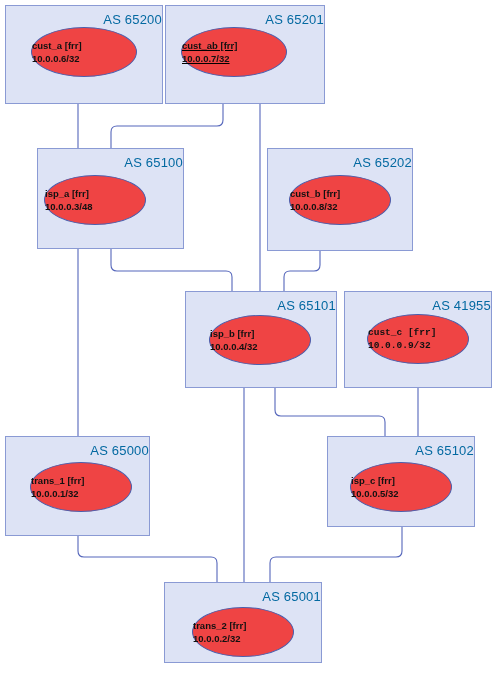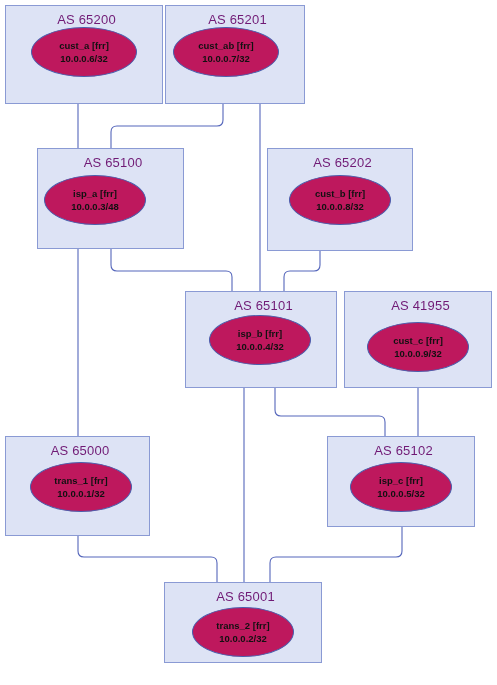--- a/index.html
+++ b/index.html
@@ -27,35 +27,35 @@
     position: absolute;
     background: #dde3f5;
     border: 1px solid #8a9ad4;
     box-sizing: border-box;
   }
   .as-label {
     position: absolute;
     left: 5px;
     right: 0;
     top: 6px;
-    text-align: center;
+    text-align: right;
     font-size: 13px;
-    color: #701a75;
+    color: #0369a1;
     font-weight: 400;
     letter-spacing: 0.2px;
   }
   .router {
     position: absolute;
-    background: #be185d;
+    background: #ef4444;
     border: 1px solid #4a5fae;
     border-radius: 50%;
     box-sizing: border-box;
     display: flex;
     flex-direction: column;
-    align-items: center;
+    align-items: flex-start;
     justify-content: center;
   }
   .router-name, .router-ip {
     font-size: 9.5px;
     font-weight: bold;
     color: #111111;
     line-height: 13px;
     white-space: nowrap;
   }
 </style>
@@ -77,24 +77,24 @@
       <path d="M 402,487 L 402,551 Q 402,557 396,557 L 276,557 Q 270,557 270,563 L 270,632" fill="none" stroke="#5566bb" stroke-width="1.1"></path>
     </svg>
   <div id="nodes">
       <div class="as-box" style="left: 5px; top: 5px; width: 158px; height: 99px;">
         <div class="as-label">AS 65200</div>
       </div>
       <div class="router" style="left: 31px; top: 27px; width: 106px; height: 50px;">
         <div class="router-name">cust_a [frr]</div>
         <div class="router-ip">10.0.0.6/32</div>
       </div>
-      <div class="as-box" style="left: 165px; top: 5px; width: 140px; height: 99px;">
+      <div class="as-box" style="left: 165px; top: 5px; width: 160px; height: 99px;">
         <div class="as-label">AS 65201</div>
       </div>
-      <div class="router" style="left: 173px; top: 27px; width: 106px; height: 50px;">
+      <div class="router" style="left: 181px; top: 27px; width: 106px; height: 50px; text-decoration: underline;">
         <div class="router-name">cust_ab [frr]</div>
         <div class="router-ip">10.0.0.7/32</div>
       </div>
       <div class="as-box" style="left: 21px; top: 148px; width: 147px; height: 101px; margin-left: 16px;">
         <div class="as-label">AS 65100</div>
       </div>
       <div class="router" style="left: 44px; top: 175px; width: 102px; height: 50px;">
         <div class="router-name">isp_a [frr]</div>
         <div class="router-ip">10.0.0.3/48</div>
       </div>
@@ -108,21 +108,21 @@
       <div class="as-box" style="left: 185px; top: 291px; width: 152px; height: 97px; padding-left: 36px;">
         <div class="as-label">AS 65101</div>
       </div>
       <div class="router" style="left: 209px; top: 315px; width: 102px; height: 50px;">
         <div class="router-name">isp_b [frr]</div>
         <div class="router-ip">10.0.0.4/32</div>
       </div>
       <div class="as-box" style="left: 344px; top: 291px; width: 148px; height: 97px;">
         <div class="as-label">AS 41955</div>
       </div>
-      <div class="router" style="left: 367px; top: 322px; width: 102px; height: 50px;">
+      <div class="router" style="left: 367px; top: 314px; width: 102px; height: 50px; font-family: Liberation Mono, monospace;">
         <div class="router-name">cust_c [frr]</div>
         <div class="router-ip">10.0.0.9/32</div>
       </div>
       <div class="as-box" style="left: 5px; top: 436px; width: 145px; height: 100px;">
         <div class="as-label">AS 65000</div>
       </div>
       <div class="router" style="left: 30px; top: 462px; width: 102px; height: 50px;">
         <div class="router-name">trans_1 [frr]</div>
         <div class="router-ip">10.0.0.1/32</div>
       </div>

